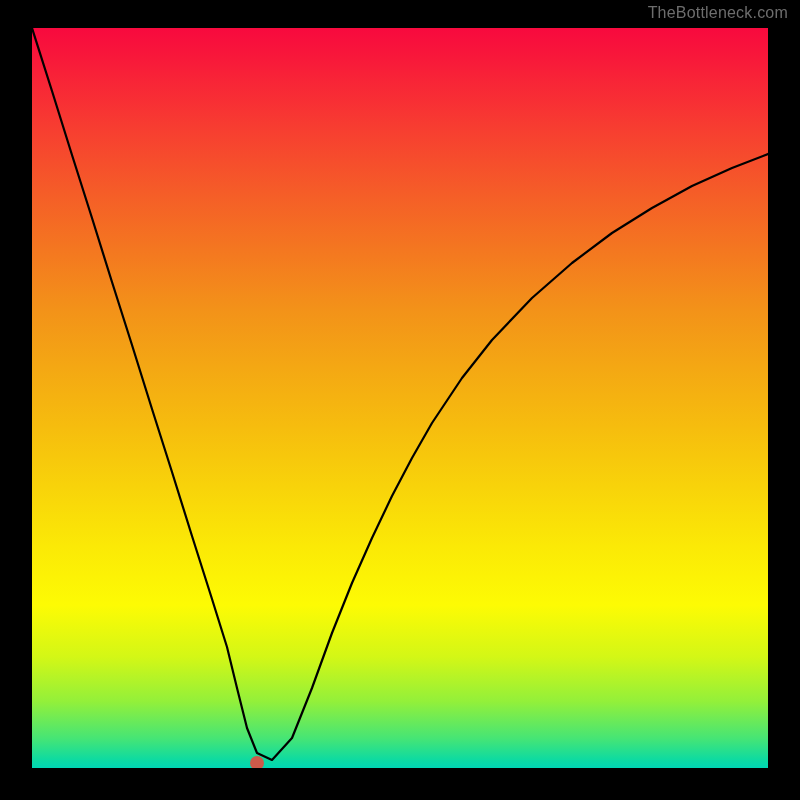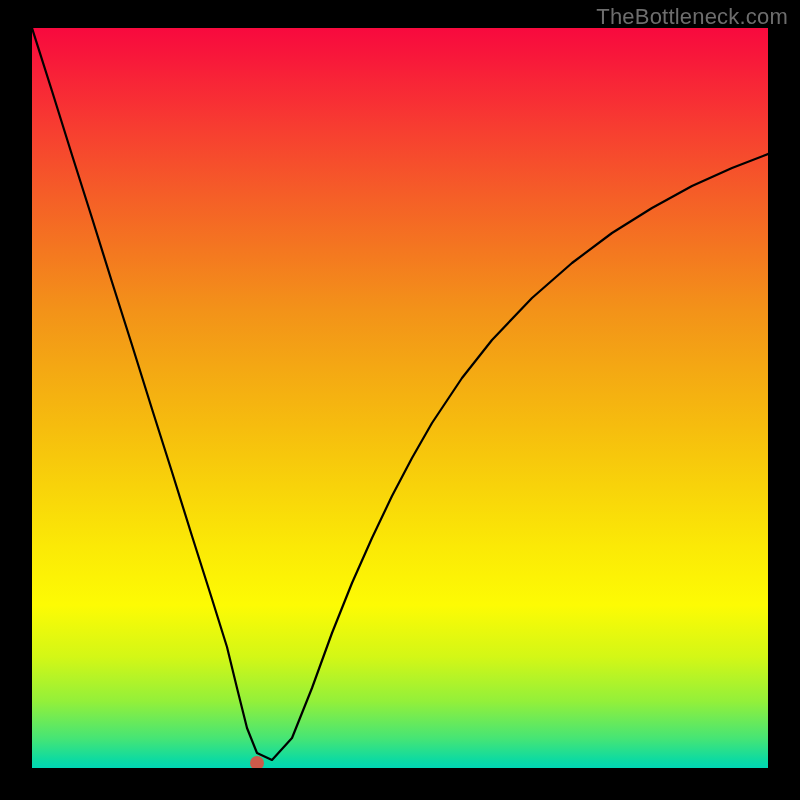--- a/index.html
+++ b/index.html
@@ -15,21 +15,21 @@
     position: relative;
     width: 800px;
     height: 800px;
     background: #000;
   }
   .watermark {
     position: absolute;
     top: 4px;
     right: 12px;
     color: #6d6d6d;
-    font-size: 22px;
+    font-size: 16px;
     font-weight: 500;
     letter-spacing: 0.2px;
     z-index: 5;
   }
   .plot-area {
     position: absolute;
     left: 32px;
     top: 28px;
     width: 736px;
     height: 740px;

